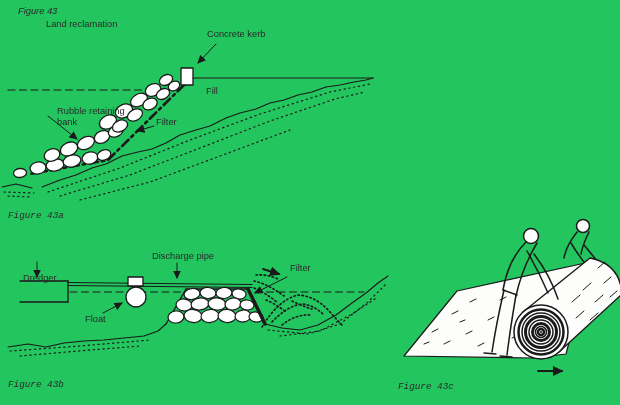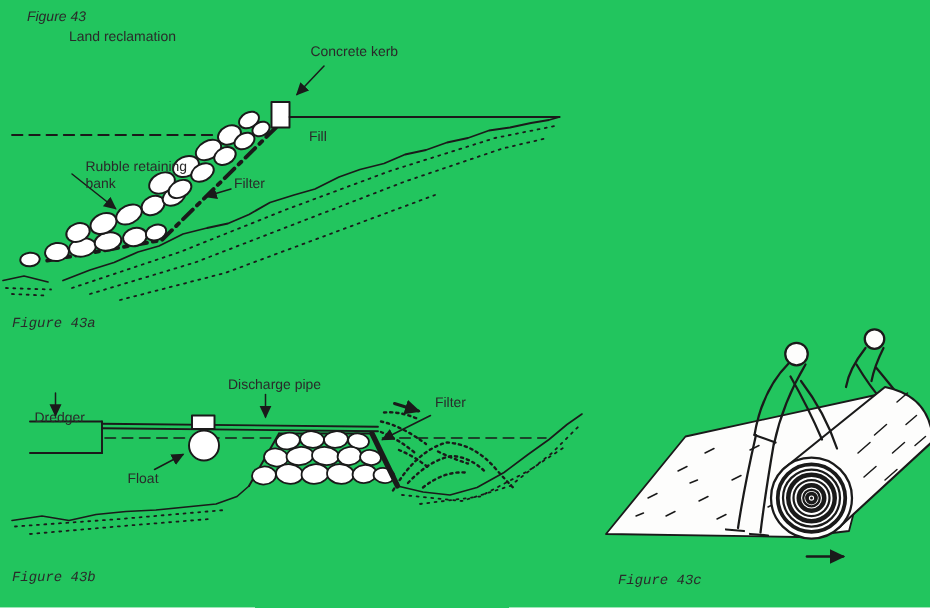--- a/index.html
+++ b/index.html
@@ -217,14 +217,14 @@
   <div class="lbl" style="left:206px;top:86px;">Fill</div>
   <div class="lbl" style="left:156px;top:117px;">Filter</div>
   <div class="lbl caption" style="left:8px;top:210px;">Figure 43a</div>
 
   <div class="lbl" style="left:23px;top:250px;margin-top:23px;">Dredger</div>
   <div class="lbl" style="left:152px;top:251px;text-align:right;">Discharge pipe</div>
   <div class="lbl" style="left:85px;top:314px;">Float</div>
   <div class="lbl" style="left:290px;top:263px;">Filter</div>
   <div class="lbl caption" style="left:8px;top:379px;">Figure 43b</div>
 
-  <div class="lbl caption" style="left:412px;top:381px;">Figure 43c</div>
+  <div class="lbl caption" style="left:398px;top:381px;">Figure 43c</div>
 </div>
 
 </body></html>

